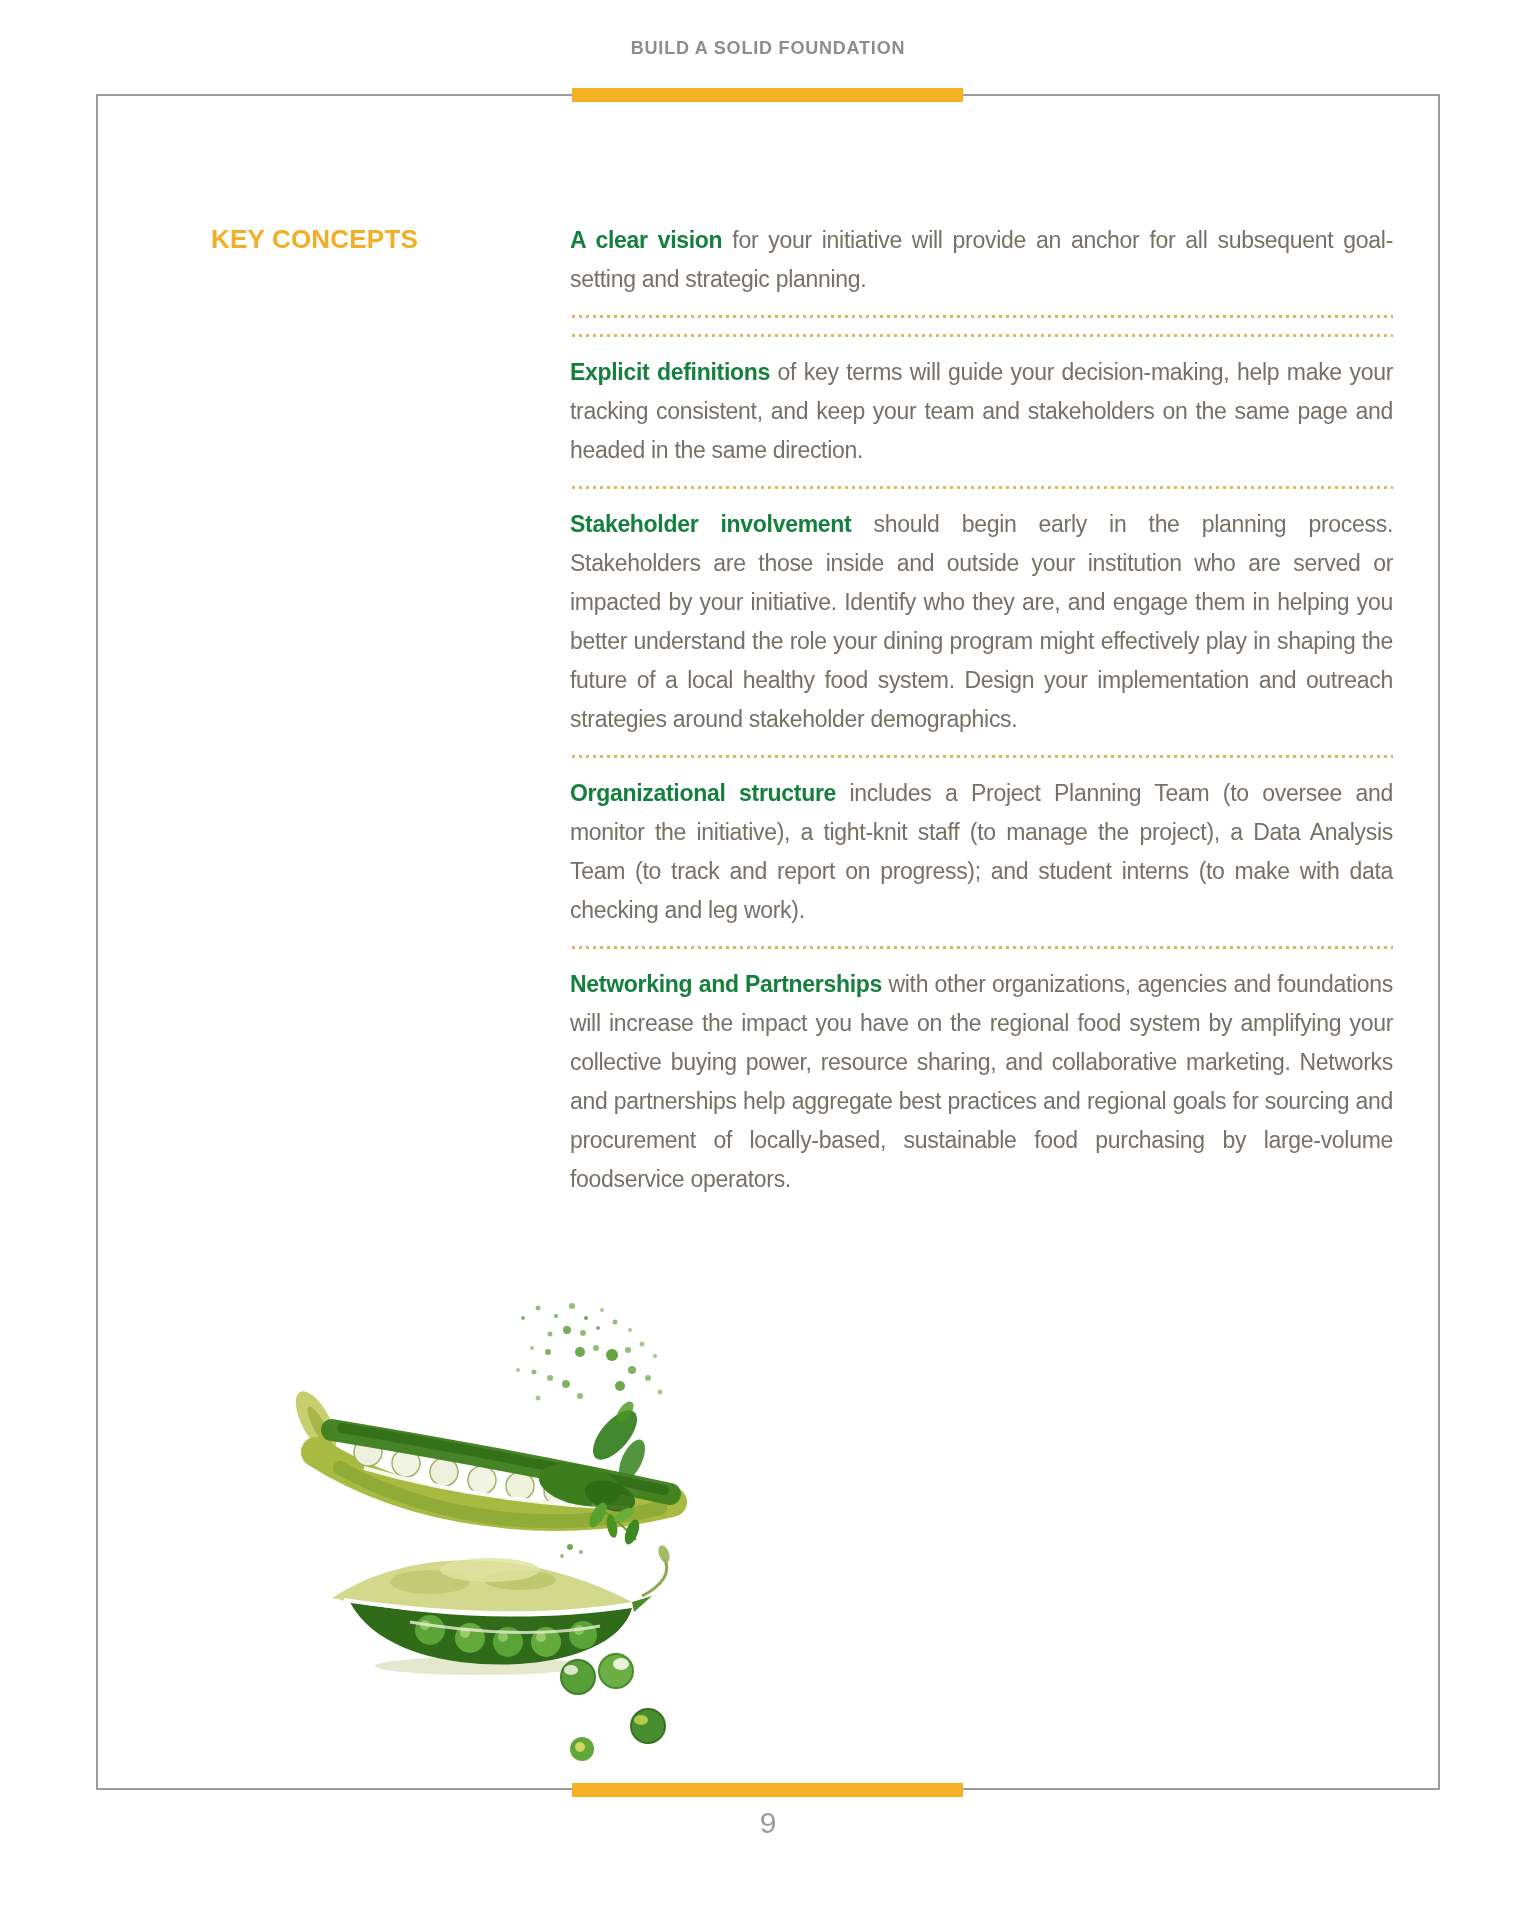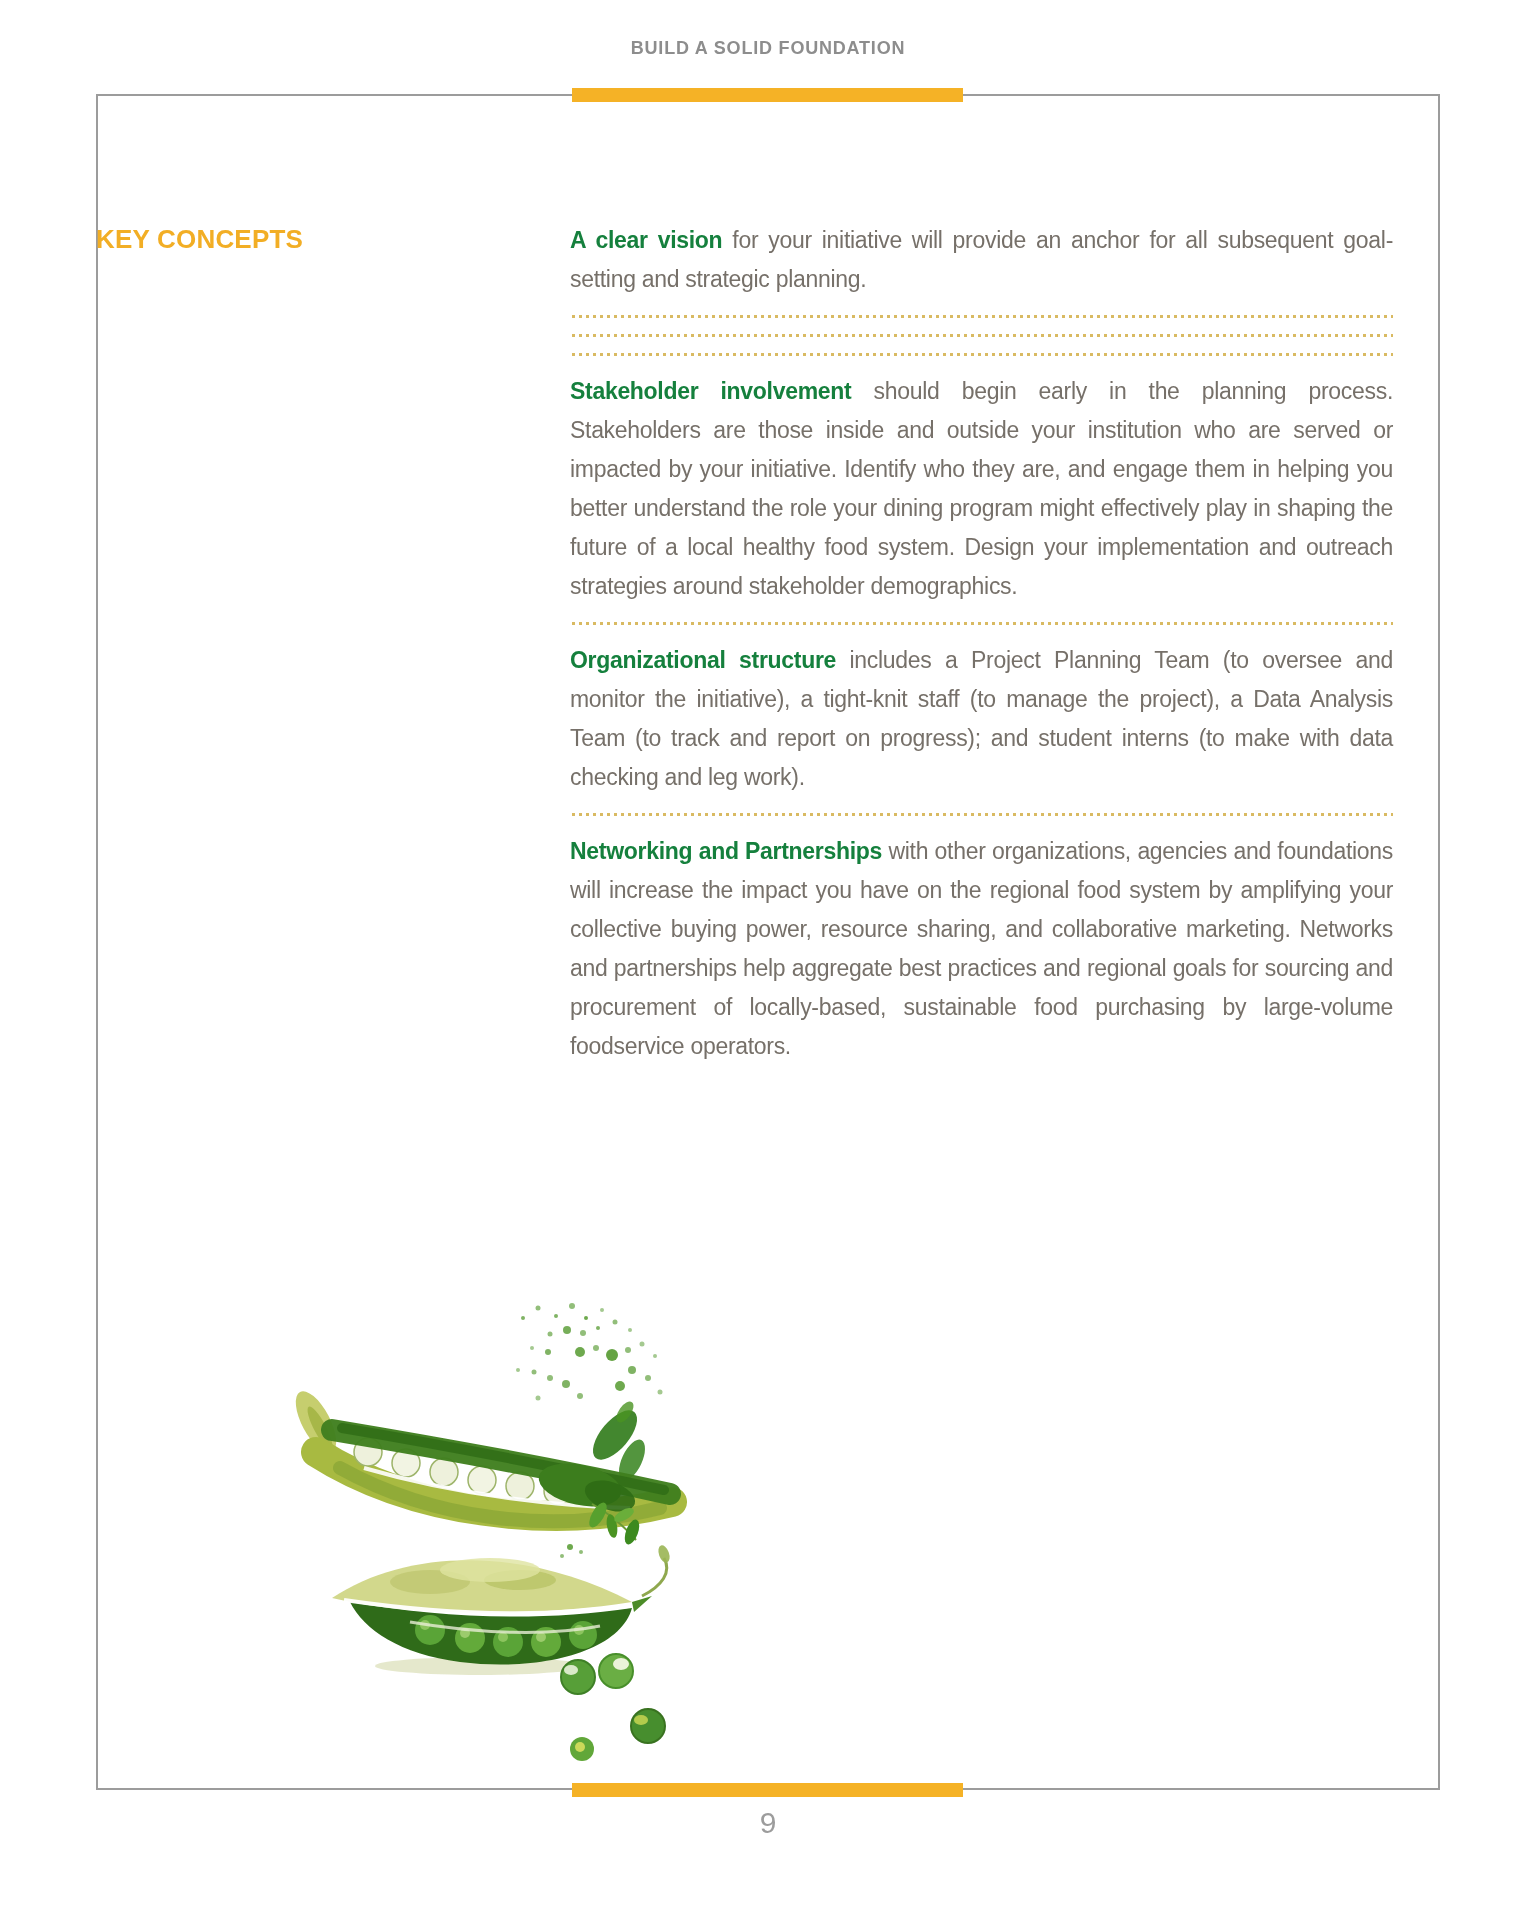--- a/index.html
+++ b/index.html
@@ -14,21 +14,21 @@
   .frame {
     position:absolute; left:96px; top:94px; width:1340px; height:1692px;
     border:2px solid #9c9c9c; background:#ffffff;
   }
   .accent-bar {
     position:absolute; left:572px; width:391px; height:14px; background:#f5b226;
   }
   .accent-bar.top { top:88px; }
   .accent-bar.bottom { top:1783px; }
   .section-label {
-    position:absolute; left:96px; top:224px; width:437px; text-align:left;
+    position:absolute; left:96px; top:224px; width:437px; text-align:center;
     font-size:26px; font-weight:700; color:#f2ae25; letter-spacing:0.2px;
   }
   .body-col {
     position:absolute; left:570px; top:221px; width:823px;
     font-size:23px; line-height:39px; letter-spacing:-0.3px;
     color:#767069; text-align:justify;
   }
   .body-col p { margin:0; padding:0; }
   .body-col .lead { font-weight:700; color:#15803d; }
   .dotted-sep {
@@ -54,20 +54,21 @@
   <div class="frame"></div>
   <div class="accent-bar top"></div>
   <div class="accent-bar bottom"></div>
 
   <div class="section-label">KEY CONCEPTS</div>
 
   <div class="body-col">
     <p><span class="lead">A clear vision</span><span> for your initiative will provide an anchor for all subsequent goal-setting and strategic planning.</span></p>
     <div class="dotted-sep"></div>
     <div class="dotted-sep"></div>
+    <p><span class="lead">Explicit definitions</span><span> of key terms will guide your decision-making, help make your tracking consistent, and keep your team and stakeholders on the same page and headed in the same direction.</span></p>
     <div class="dotted-sep"></div>
     <p><span class="lead">Stakeholder involvement</span><span> should begin early in the planning process. Stakeholders are those inside and outside your institution who are served or impacted by your initiative. Identify who they are, and engage them in helping you better understand the role your dining program might effectively play in shaping the future of a local healthy food system. Design your implementation and outreach strategies around stakeholder demographics.</span></p>
     <div class="dotted-sep"></div>
     <p><span class="lead">Organizational structure</span><span> includes a Project Planning Team (to oversee and monitor the initiative), a tight-knit staff (to manage the project), a Data Analysis Team (to track and report on progress); and student interns (to make with data checking and leg work).</span></p>
     <div class="dotted-sep"></div>
     <p><span class="lead">Networking and Partnerships</span><span> with other organizations, agencies and foundations will increase the impact you have on the regional food system by amplifying your collective buying power, resource sharing, and collaborative marketing. Networks and partnerships help aggregate best practices and regional goals for sourcing and procurement of locally-based, sustainable food purchasing by large-volume foodservice operators.</span></p>
   </div>
 
   <svg class="illustration" viewBox="0 0 420 500" xmlns="http://www.w3.org/2000/svg" role="img">
 

